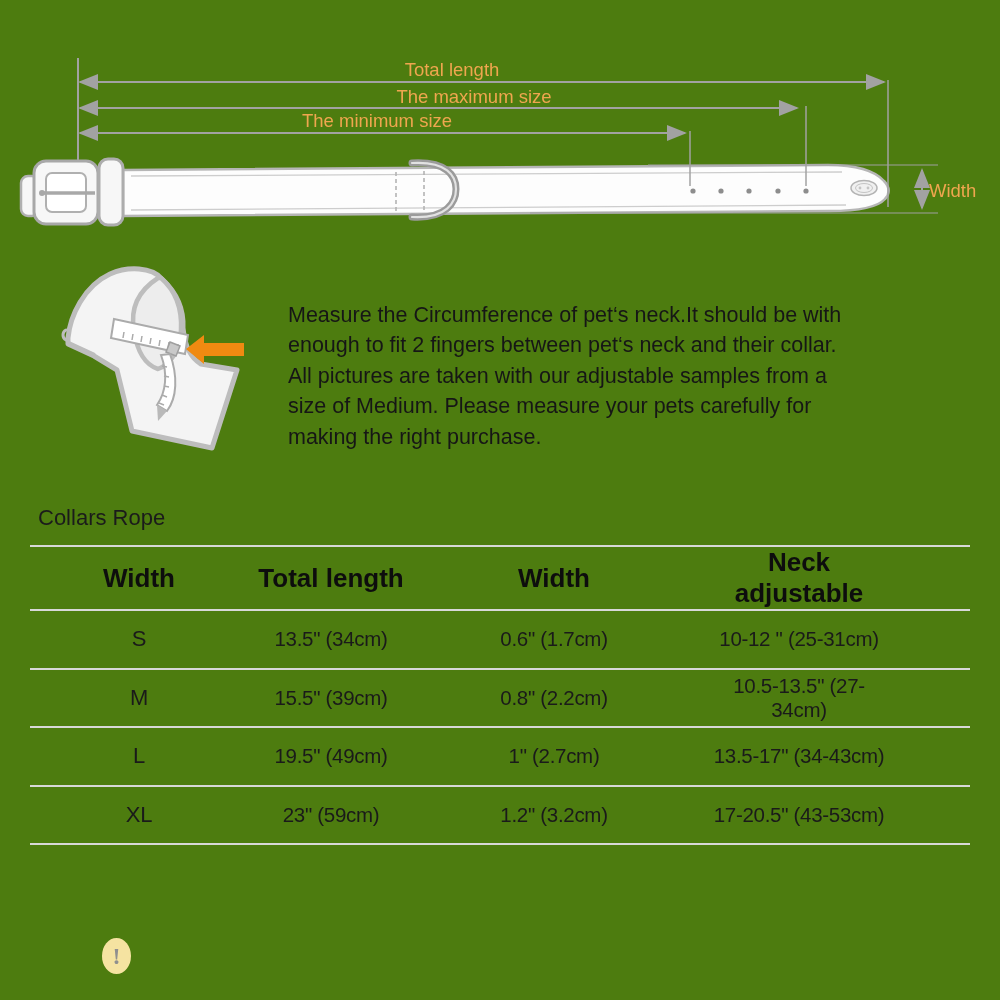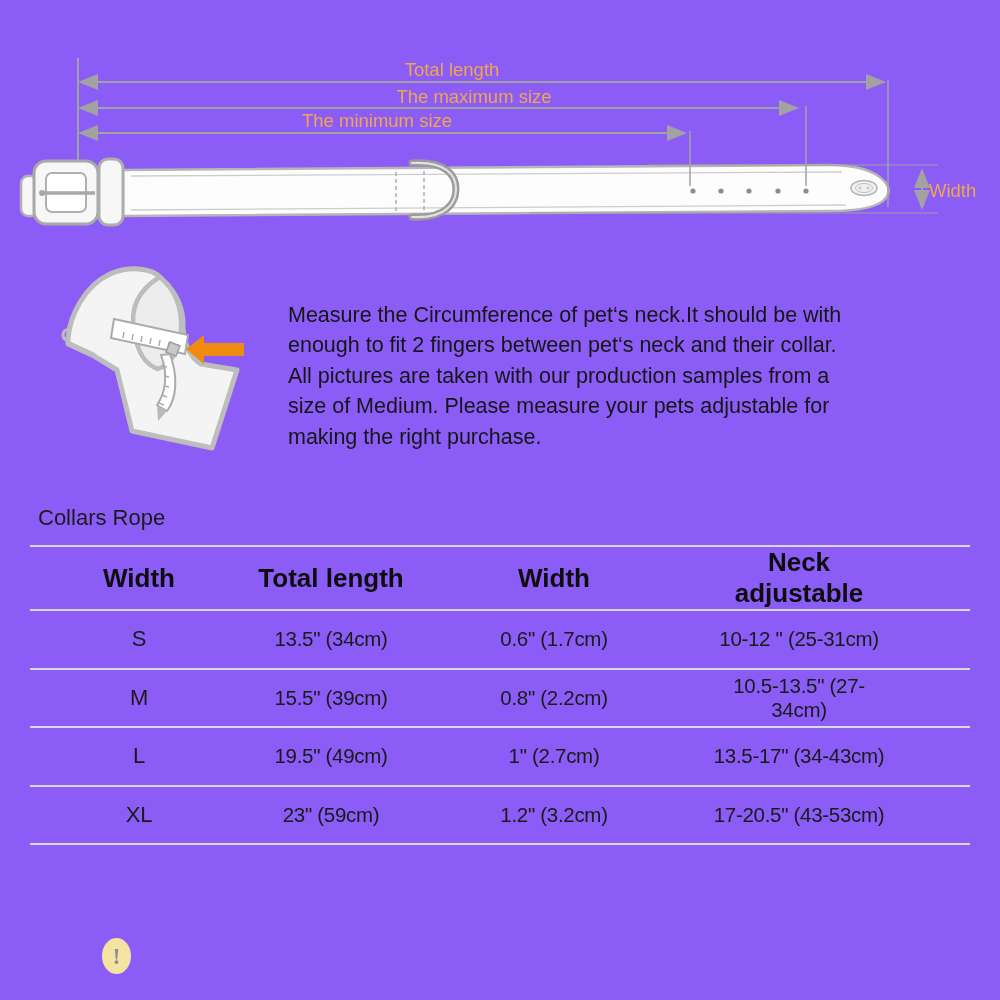--- a/index.html
+++ b/index.html
@@ -1,19 +1,19 @@
 <!DOCTYPE html>
 <html><head>
 <meta charset="utf-8">
 <style>
   * { margin:0; padding:0; box-sizing:border-box; }
   html,body { background:#ffffff; }
   .page {
     position:relative; width:1000px; height:1000px;
-    background:#8b5cf6; overflow:hidden;
+    background:#4d7c0f; overflow:hidden;
     font-family:"Liberation Sans", sans-serif;
     color:#111;
   }
   svg text { font-family:"Liberation Sans", sans-serif; }
 
   
   .collar-diagram { position:absolute; left:0; top:0; width:1000px; height:260px; }
 
   
   .dog-illustration { position:absolute; left:40px; top:258px; width:260px; height:215px; }
@@ -170,22 +170,22 @@
       </g>
       <polygon points="117,147 127,153 118,163" fill="#b9b9b9"></polygon>
     </g>
 
     <polygon points="146,91 164,77 164,85 204,85 204,98 164,98 164,106" fill="#f08a11"></polygon>
   </svg>
 
   <div class="instructions">
     <div class="line">Measure the Circumference of pet‘s neck.It should be with</div>
     <div class="line">enough to fit 2 fingers between pet‘s neck and their collar.</div>
-    <div class="line">All pictures are taken with our production samples from a</div>
-    <div class="line">size of Medium. Please measure your pets adjustable for</div>
+    <div class="line">All pictures are taken with our adjustable samples from a</div>
+    <div class="line">size of Medium. Please measure your pets carefully for</div>
     <div class="line">making the right purchase.</div>
   </div>
 
   <div class="chart-caption">Collars Rope</div>
 
   <table class="size-chart">
     <colgroup>
         <col class="c1">
         <col class="c2">
         <col class="c3">

